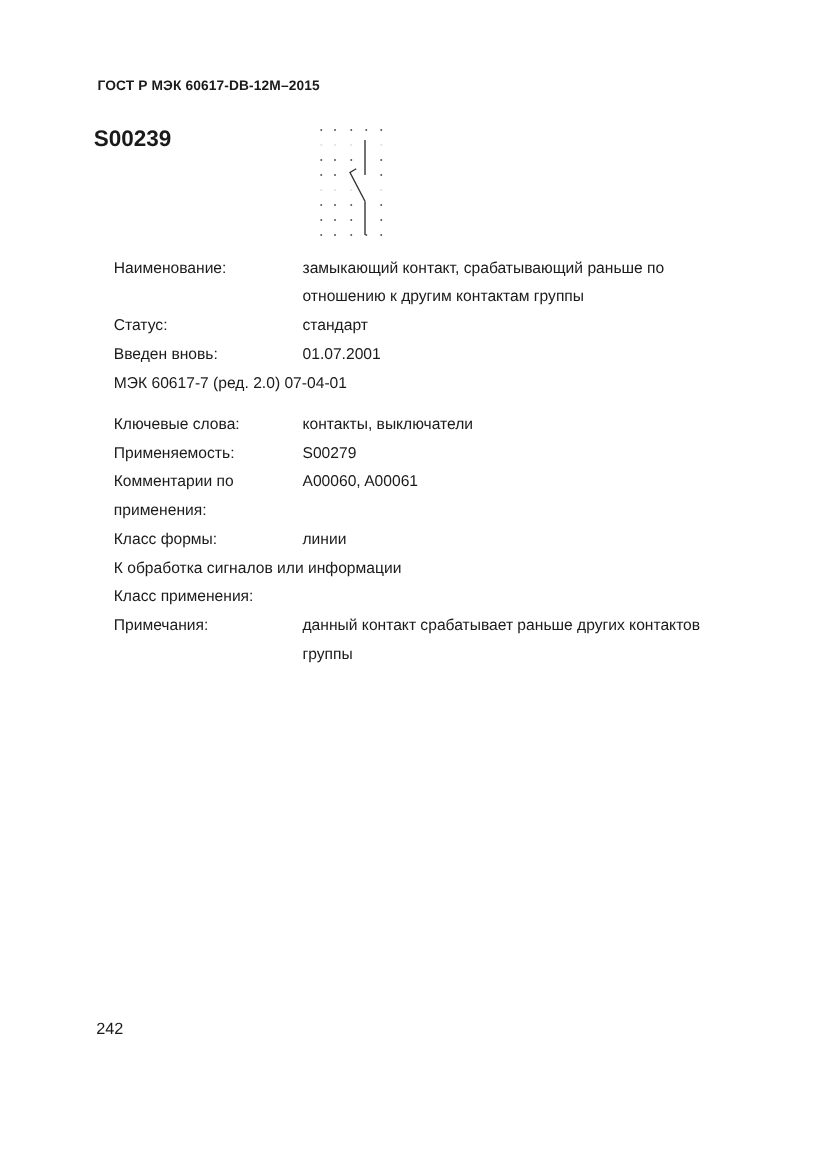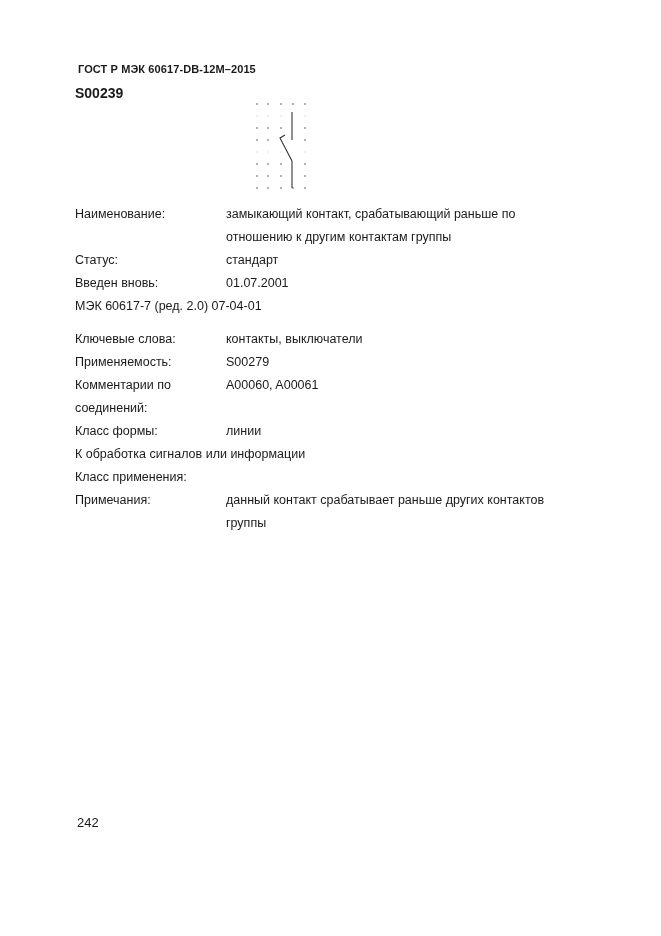--- a/index.html
+++ b/index.html
@@ -1,22 +1,22 @@
 <!DOCTYPE html>
 <html><head>
 <meta charset="utf-8">
 <style>
   html, body { margin: 0; padding: 0; background: #ffffff; }
   body { width: 661px; height: 936px; position: relative; overflow: hidden;
          font-family: "Liberation Sans", "DejaVu Sans", sans-serif; color: #1a1a1a; }
   .doc-header { position: absolute; left: 78px; top: 63px; font-size: 11px; font-weight: bold; letter-spacing: 0.1px; }
-  .code { position: absolute; left: 75px; top: 85px; font-size: 14px; font-weight: bold; }
+  .code { position: absolute; left: 75px; top: 101px; font-size: 18px; font-weight: bold; }
   .symbol { position: absolute; left: 250px; top: 98px; width: 66px; height: 100px; }
   .fields { position: absolute; left: 75px; top: 203px; width: 520px; font-size: 12.5px; }
-  .row { display: flex; line-height: 23px; }
+  .row { display: flex; line-height: 23px; margin-left: 16px; }
   .row .label { width: 151px; flex: none; }
   .row .value { flex: 1; }
   .gap { height: 10px; }
   .page-number { position: absolute; left: 77px; top: 815px; font-size: 13px; }
 </style>
 </head>
 <body>
 
 <div class="doc-header">ГОСТ Р МЭК 60617-DB-12M–2015</div>
 
@@ -94,21 +94,21 @@
     <div class="label">Ключевые слова:</div>
     <div class="value">контакты, выключатели</div>
   </div>
   <div class="row">
     <div class="label">Применяемость:</div>
     <div class="value">S00279</div>
   </div>
   <div class="row">
     <div class="label">
       <div>Комментарии по</div>
-      <div>соединений:</div>
+      <div>применения:</div>
     </div>
     <div class="value">A00060, A00061</div>
   </div>
   <div class="row">
     <div class="label">Класс формы:</div>
     <div class="value">линии</div>
   </div>
   <div class="row">
     <div class="value">К обработка сигналов или информации</div>
   </div>

